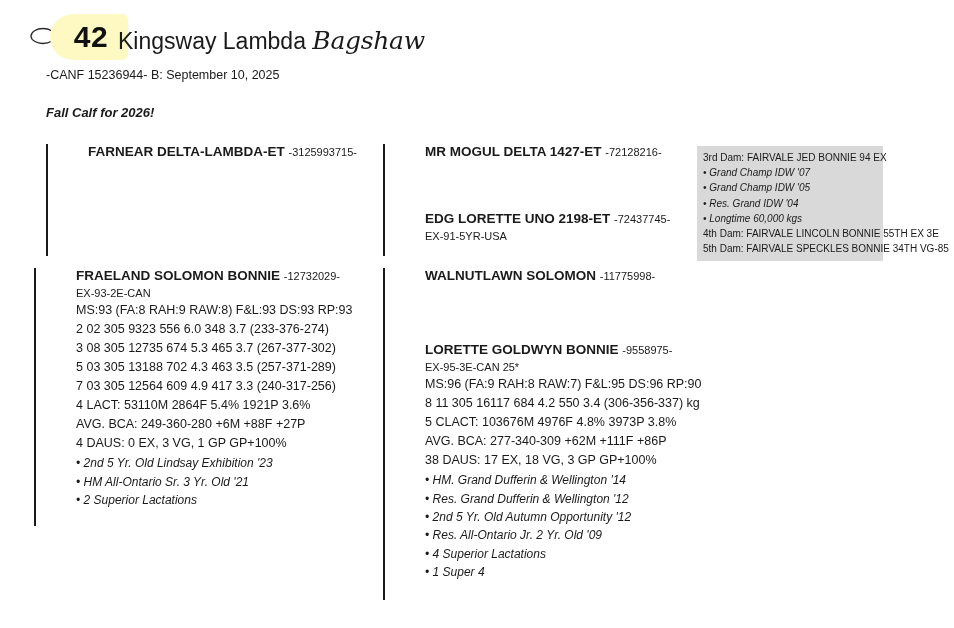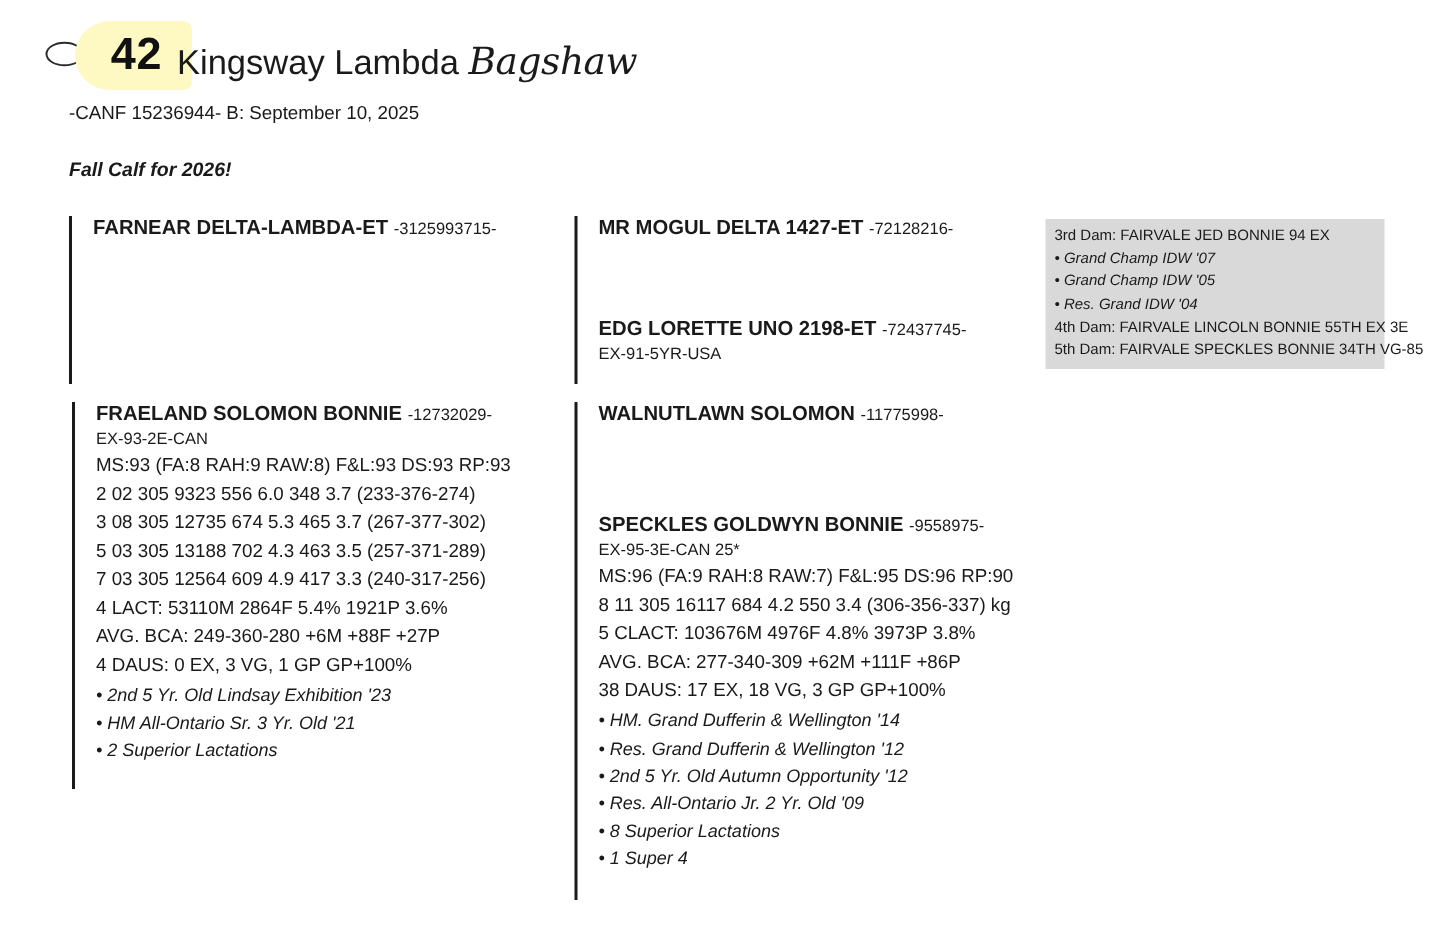--- a/index.html
+++ b/index.html
@@ -98,21 +98,21 @@
     position: absolute;
   }
   .ped-bar {
     position: absolute;
     left: 0;
     top: 0;
     width: 2px;
     background: #1a1a1a;
   }
   .ped-body {
-    margin-left: 0;
+    margin-left: 26px;
     padding-left: 16px;
   }
   .ped-name {
     font-size: 13.5px;
     font-weight: 700;
     color: #1a1a1a;
     white-space: nowrap;
     line-height: 1.25;
   }
   .ped-reg {
@@ -134,39 +134,39 @@
   }
   .ped-note {
     font-size: 12px;
     font-style: italic;
     line-height: 1.53;
     white-space: nowrap;
   }
 
   
   #col1-sire   { left: 46px;  top: 144px; }
-  #col1-dam    { left: 48px;  top: 268px; }
+  #col1-dam    { left: 34px;  top: 268px; }
   #col1-sire .ped-bar { height: 112px; }
   #col1-dam  .ped-bar { height: 258px; }
 
   
   #col2-sire   { left: 383px; top: 144px; }
   #col2-dam    { left: 383px; top: 268px; }
   #col2-sire .ped-bar { height: 112px; }
   #col2-dam  .ped-bar { height: 332px; }
 
   #col2-sire .sub2 { margin-top: 50px; }
   #col2-dam  .sub2 { margin-top: 57px; }
 
   
   #dam-box {
     position: absolute;
     left: 697px;
     top: 146px;
-    width: 226px;
+    width: 186px;
     background: #d9d9d9;
     padding: 4px 6px 5px 6px;
     box-sizing: border-box;
   }
   .dam-line {
     font-size: 10px;
     line-height: 1.52;
     color: #1a1a1a;
     white-space: nowrap;
   }
@@ -244,42 +244,43 @@
 </div>
 
 <div class="ped-block" id="col2-dam">
   <div class="ped-bar"></div>
   <div class="ped-body">
     <div class="ped-name">
       <span>WALNUTLAWN SOLOMON </span><span class="ped-reg">-11775998-</span>
     </div>
     <div class="sub2">
       <div class="ped-name">
-        <span>SPECKLES GOLDWYN BONNIE </span><span class="ped-reg">-9558975-</span>
+        <span>LORETTE GOLDWYN BONNIE </span><span class="ped-reg">-9558975-</span>
       </div>
       <div class="ped-class">EX-95-3E-CAN 25*</div>
       <div class="ped-stats">
         <div>MS:96 (FA:9 RAH:8 RAW:7) F&amp;L:95 DS:96 RP:90</div>
         <div> 8 11  305  16117   684 4.2   550 3.4 (306-356-337) kg</div>
         <div>5 CLACT: 103676M  4976F 4.8%   3973P 3.8%</div>
         <div>AVG. BCA: 277-340-309  +62M +111F +86P</div>
         <div>38 DAUS: 17 EX, 18 VG, 3 GP  GP+100%</div>
       </div>
       <div class="ped-notes">
         <div class="ped-note">• HM. Grand Dufferin &amp; Wellington '14</div>
         <div class="ped-note">• Res. Grand Dufferin &amp; Wellington '12</div>
         <div class="ped-note">• 2nd 5 Yr. Old Autumn Opportunity '12</div>
         <div class="ped-note">• Res. All-Ontario Jr. 2 Yr. Old '09</div>
-        <div class="ped-note">• 8 Superior Lactations</div>
+        <div class="ped-note">• 4 Superior Lactations</div>
         <div class="ped-note">• 1 Super 4</div>
       </div>
     </div>
   </div>
 </div>
 
 <div id="dam-box">
   <div class="dam-line">3rd Dam: FAIRVALE JED BONNIE 94 EX</div>
   <div class="dam-line italic">• Grand Champ IDW '07</div>
   <div class="dam-line italic">• Grand Champ IDW '05</div>
   <div class="dam-line italic">• Res. Grand IDW '04</div>
+  <div class="dam-line italic">• Longtime 60,000 kgs</div>
   <div class="dam-line">4th Dam: FAIRVALE LINCOLN BONNIE 55TH EX 3E</div>
   <div class="dam-line">5th Dam: FAIRVALE SPECKLES BONNIE 34TH VG-85</div>
 </div>
 
 </body></html>

